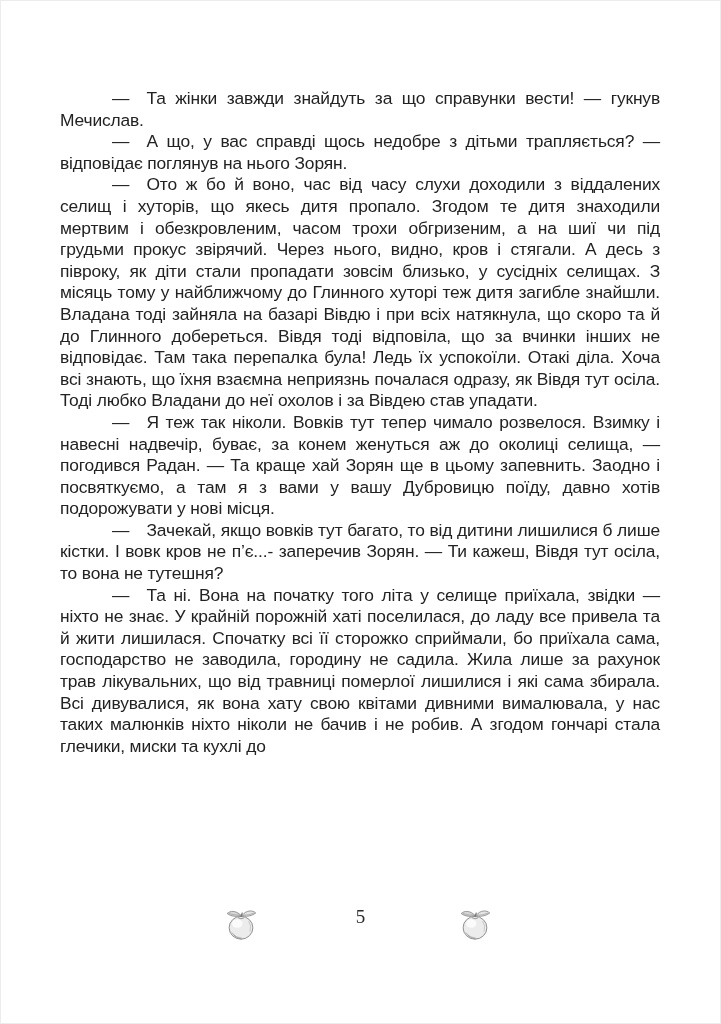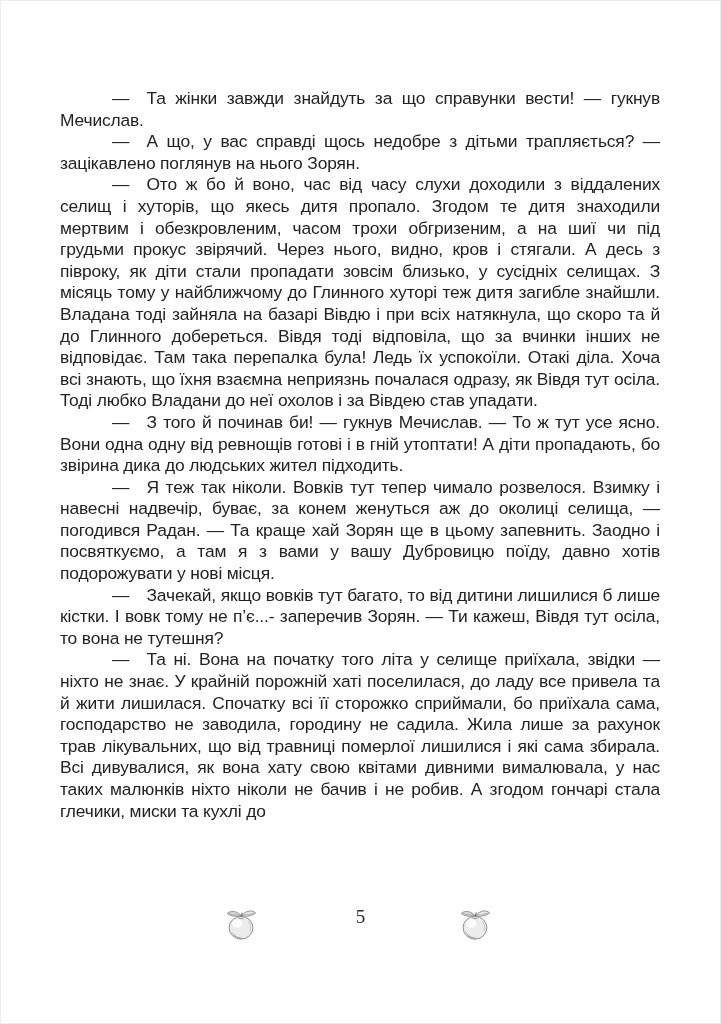--- a/index.html
+++ b/index.html
@@ -59,25 +59,24 @@
   .ornament.right { left: 456px; }
   .ornament svg { display: block; }
 </style>
 </head>
 <body>
 
 <div class="page">
 
   <main class="text-block">
     <p>— Та жінки завжди знайдуть за що справунки вести! — гукнув Мечислав.</p>
-    <p>— А що, у вас справді щось недобре з дітьми трапляється? — зацікавлено поглянув на нього Зорян.</p>
+    <p>— А що, у вас справді щось недобре з дітьми трапляється? — відповідає поглянув на нього Зорян.</p>
     <p>— Ото ж бо й воно, час від часу слухи доходили з віддалених селищ і хуторів, що якесь дитя пропало. Згодом те дитя знаходили мертвим і обезкровленим, часом трохи обгризеним, а на шиї чи під грудьми прокус звірячий. Через нього, видно, кров і стягали. А десь з півроку, як діти стали пропадати зовсім близько, у сусідніх селищах. З місяць тому у найближчому до Глинного хуторі теж дитя загибле знайшли. Владана тоді зайняла на базарі Вівдю і при всіх натякнула, що скоро та й до Глинного добереться. Вівдя тоді відповіла, що за вчинки інших не відповідає. Там така перепалка була! Ледь їх успокоїли. Отакі діла. Хоча всі знають, що їхня взаємна неприязнь почалася одразу, як Вівдя тут осіла. Тоді любко Владани до неї охолов і за Вівдею став упадати.</p>
-    <p>— З того й починав би! — гукнув Мечислав. — То ж тут усе ясно. Вони одна одну від ревнощів готові і в гній утоптати! А діти пропадають, бо звірина дика до людських жител підходить.</p>
     <p>— Я теж так ніколи. Вовків тут тепер чимало розвелося. Взимку і навесні надвечір, буває, за конем женуться аж до околиці селища, — погодився Радан. — Та краще хай Зорян ще в цьому запевнить. Заодно і посвяткуємо, а там я з вами у вашу Дубровицю поїду, давно хотів подорожувати у нові місця.</p>
-    <p>— Зачекай, якщо вовків тут багато, то від дитини лишилися б лише кістки. І вовк тому не п’є...- заперечив Зорян. — Ти кажеш, Вівдя тут осіла, то вона не тутешня?</p>
+    <p>— Зачекай, якщо вовків тут багато, то від дитини лишилися б лише кістки. І вовк кров не п’є...- заперечив Зорян. — Ти кажеш, Вівдя тут осіла, то вона не тутешня?</p>
     <p>— Та ні. Вона на початку того літа у селище приїхала, звідки — ніхто не знає. У крайній порожній хаті поселилася, до ладу все привела та й жити лишилася. Спочатку всі її сторожко сприймали, бо приїхала сама, господарство не заводила, городину не садила. Жила лише за рахунок трав лікувальних, що від травниці померлої лишилися і які сама збирала. Всі дивувалися, як вона хату свою квітами дивними вималювала, у нас таких малюнків ніхто ніколи не бачив і не робив. А згодом гончарі стала глечики, миски та кухлі до</p>
   </main>
 
   <footer class="footer">
 
     <span class="ornament left">
       <svg viewBox="0 0 40 42" width="38" height="42" xmlns="http://www.w3.org/2000/svg">
         <ellipse cx="20" cy="26" rx="12.5" ry="12" fill="#ececec" stroke="#8a8a8a" stroke-width="1"></ellipse>
         <ellipse cx="16" cy="21.5" rx="5.5" ry="4.5" fill="#fbfbfb" stroke="none"></ellipse>
         <path d="M10 31 q4.5 6 11 6" stroke="#b2b2b2" stroke-width="1" fill="none"></path>

